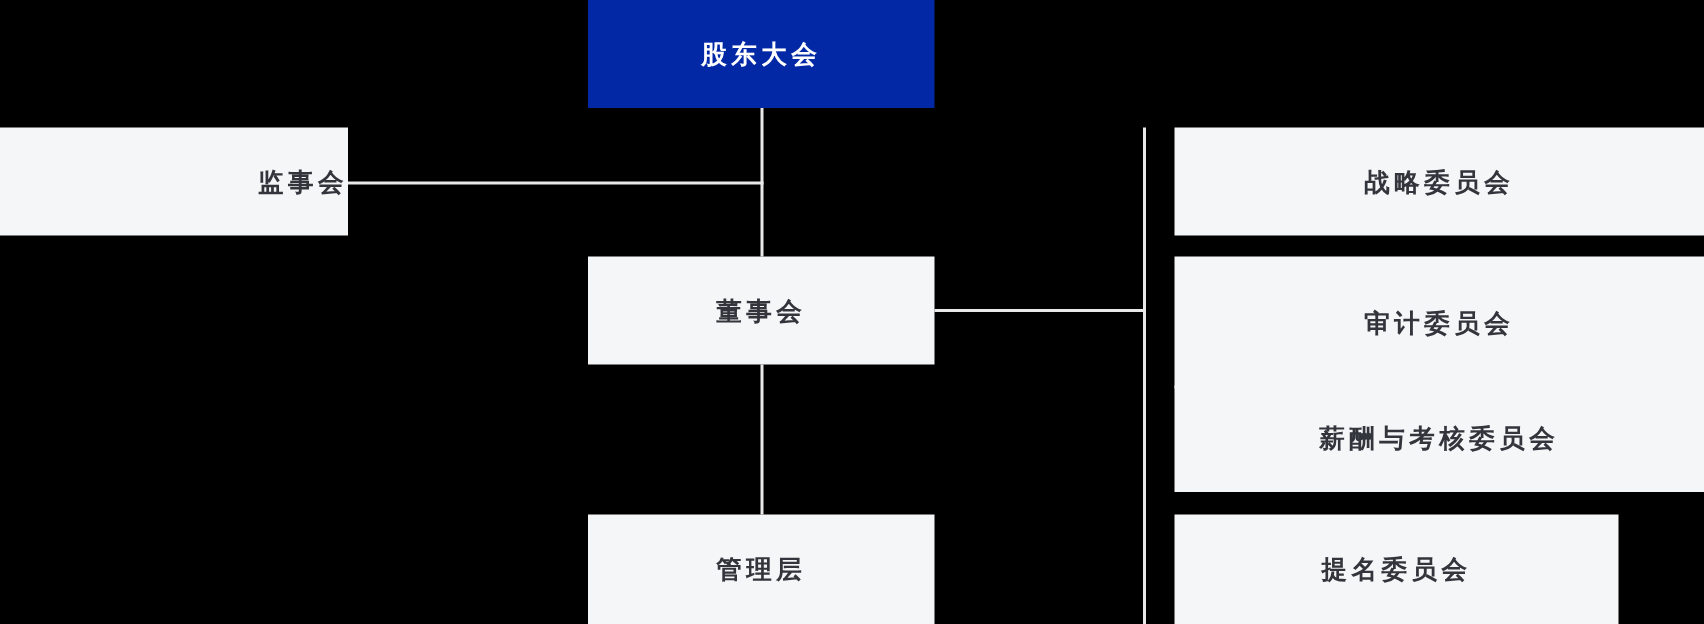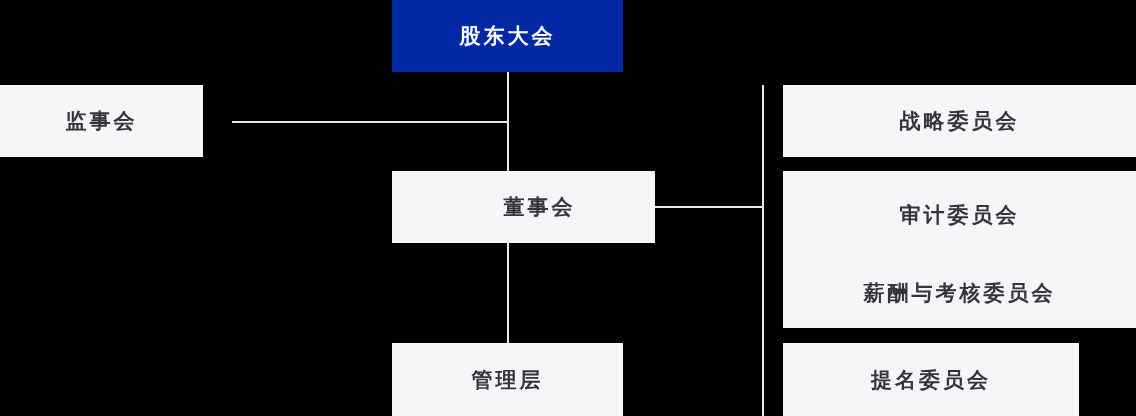--- a/index.html
+++ b/index.html
@@ -15,38 +15,38 @@
     overflow: hidden;
     font-family: "Liberation Sans", "DejaVu Sans", sans-serif;
   }
   .node {
     position: absolute;
     display: flex;
     align-items: center;
     justify-content: center;
     background: var(--box-gray, #f5f6f8);
     color: var(--text-dark, #32353b);
-    font-size: 21px;
+    font-size: 17px;
     font-weight: 700;
     letter-spacing: 3px;
     white-space: nowrap;
   }
   .node.blue {
     background: var(--accent-blue, #0328a6);
     color: var(--text-light, #ffffff);
   }
   .line {
     position: absolute;
     background: var(--line-color, #e9e9e9);
   }
 
   
   .n-shareholders { left: 392px; top: 0;     width: 231px; height: 72px; }
-  .n-supervisory  { left: 0;     top: 85px;  width: 203px; height: 72px; }
-  .n-board        { left: 392px; top: 171px; width: 231px; height: 72px; padding-left: 32px; }
+  .n-supervisory  { left: 0;     top: 85px;  width: 232px; height: 72px; justify-content: flex-end; }
+  .n-board        { left: 392px; top: 171px; width: 231px; height: 72px; }
   .n-management   { left: 392px; top: 343px; width: 231px; height: 73px; }
 
   
   .n-committee-0 { left: 783px; top: 85px;  width: 353px; height: 72px; }
   .n-committee-1 { left: 783px; top: 171px; width: 353px; height: 88px; }
   .n-committee-2 { left: 783px; top: 257px; width: 353px; height: 71px; }
   .n-committee-3 { left: 783px; top: 343px; width: 296px; height: 73px; }
 
   
   .l-v-top       { left: 507px; top: 72px;  width: 2px;   height: 99px;  }

